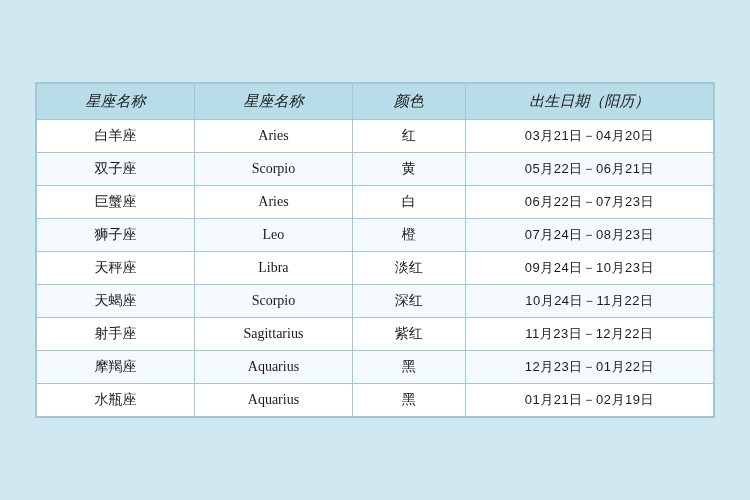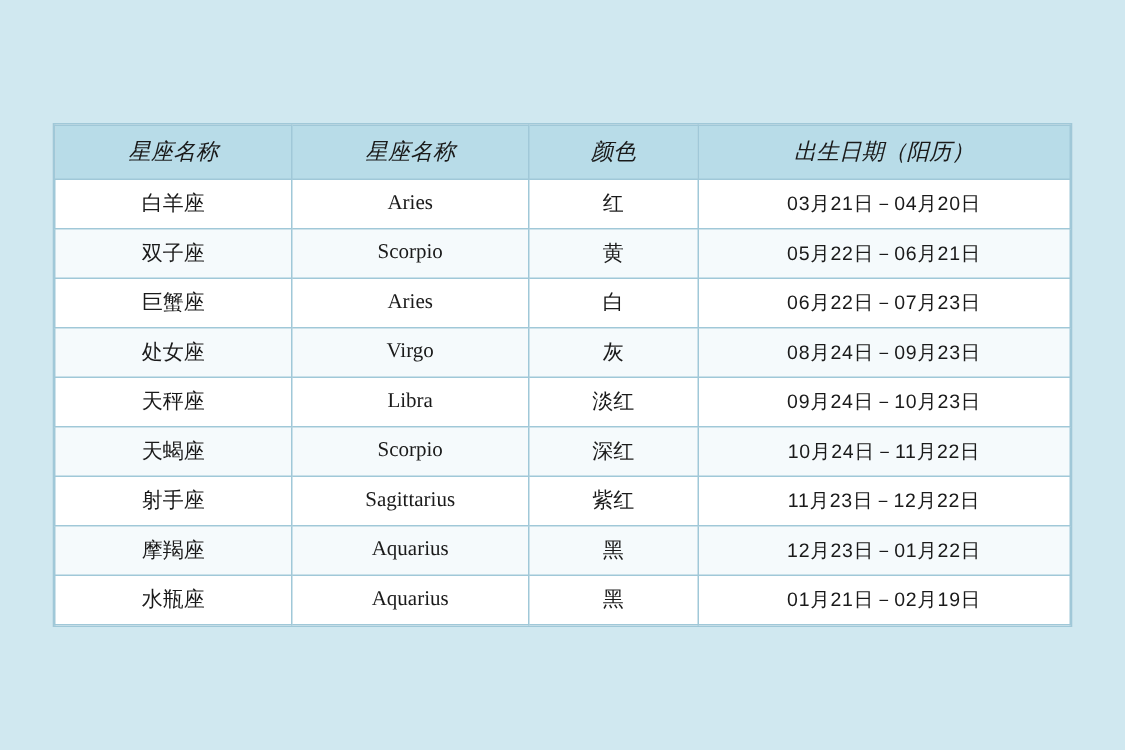--- a/index.html
+++ b/index.html
@@ -97,24 +97,24 @@
           <td>黄</td>
           <td>05月22日－06月21日</td>
         </tr>
         <tr>
           <td>巨蟹座</td>
           <td>Aries</td>
           <td>白</td>
           <td>06月22日－07月23日</td>
         </tr>
         <tr>
-          <td>处女座</td>
-          <td>Virgo</td>
-          <td>灰</td>
-          <td>08月24日－09月23日</td>
+          <td>狮子座</td>
+          <td>Leo</td>
+          <td>橙</td>
+          <td>07月24日－08月23日</td>
         </tr>
         <tr>
           <td>天秤座</td>
           <td>Libra</td>
           <td>淡红</td>
           <td>09月24日－10月23日</td>
         </tr>
         <tr>
           <td>天蝎座</td>
           <td>Scorpio</td>

